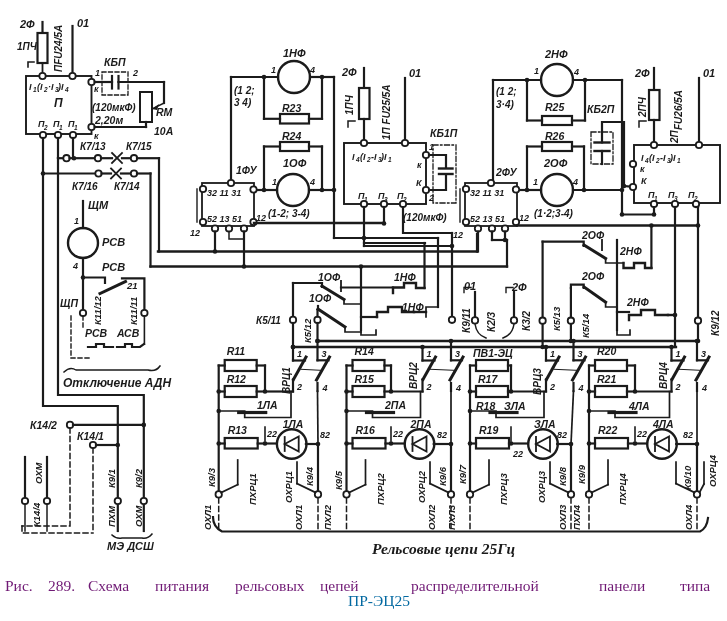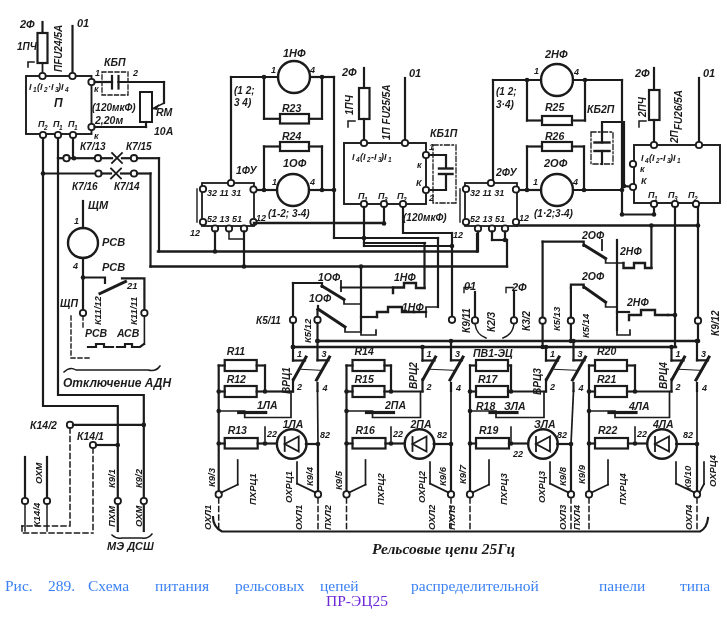--- a/index.html
+++ b/index.html
@@ -1,15 +1,15 @@
 <!DOCTYPE html>
 <html><head><meta charset="utf-8"><style>
 html,body{margin:0;padding:0;background:#fff;width:727px;height:621px;overflow:hidden}
-.cw{position:absolute;top:577px;font:15.5px "Liberation Serif",serif;color:#3b82f6;white-space:nowrap}
-#cap2{position:absolute;left:326px;top:592px;font:15.5px "Liberation Serif",serif;color:#6d28d9}
+.cw{position:absolute;top:577px;font:15.5px "Liberation Serif",serif;color:#701a75;white-space:nowrap}
+#cap2{position:absolute;left:348px;top:592px;font:15.5px "Liberation Serif",serif;color:#0369a1}
 </style></head><body>
 <svg xmlns="http://www.w3.org/2000/svg" width="727" height="621" viewBox="0 0 727 621" stroke="#1b1b1b" fill="none" stroke-linecap="square">
 <rect x="0" y="0" width="727" height="621" fill="#ffffff" stroke="none"></rect>
 <text x="20" y="28" font-size="11" text-anchor="start" font-style="italic" font-weight="bold" font-family="Liberation Sans, sans-serif" fill="#1b1b1b" stroke="none">2Ф</text>
 <text x="17" y="50" font-size="10" text-anchor="start" font-style="italic" font-weight="bold" font-family="Liberation Sans, sans-serif" fill="#1b1b1b" stroke="none">1ПЧ</text>
 <line x1="42.5" y1="22" x2="42.5" y2="33" stroke-width="2.2"></line>
 <rect x="37.5" y="33" width="10.0" height="30" fill="#fff" stroke-width="2.2"></rect>
 <line x1="42.5" y1="63" x2="42.5" y2="76" stroke-width="1.8"></line>
 <polyline points="28,67 28,62 34,62" stroke-width="1.6"></polyline>
 <text x="62" y="72" transform="rotate(-90 62 72)" font-size="10" text-anchor="start" font-style="italic" font-weight="bold" font-family="Liberation Sans, sans-serif" fill="#1b1b1b" stroke="none">ПFU24/5А</text>

